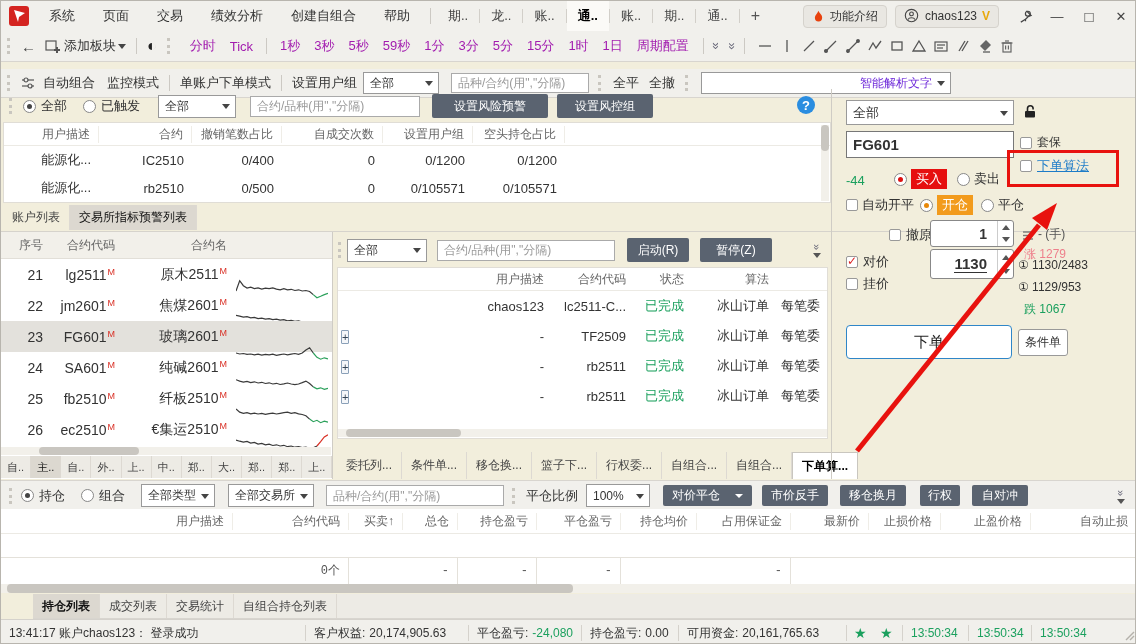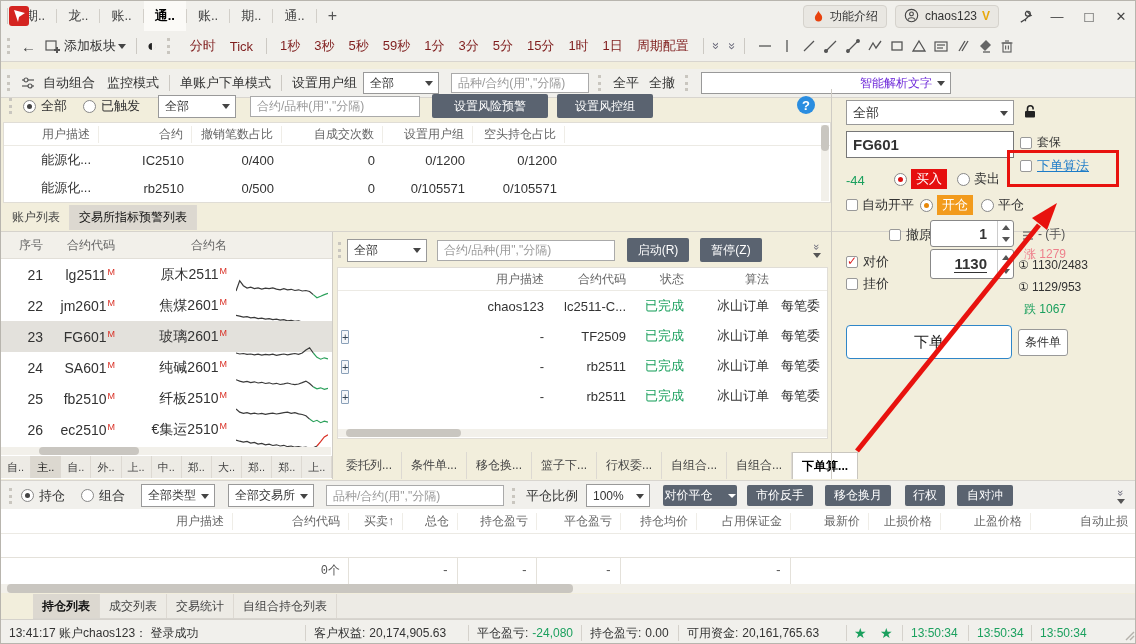--- a/index.html
+++ b/index.html
@@ -13,21 +13,21 @@
   .grip{width:3px;height:16px;border-left:3px dotted #c9c6bf;}
   .mi{padding:0 14px;color:#333;}
   .ttab{padding:0 11px;color:#444;height:100%;display:flex;align-items:center;}
   .ttab.active{font-weight:bold;color:#000;background:#fbfaf7;}
   .tsep{width:1px;height:14px;background:#d2cfc9;}
   .pill{background:#e9e7e2;border:1px solid #d5d2cc;border-radius:4px;height:21px;
         display:flex;align-items:center;padding:0 8px;font-size:12px;gap:5px;}
   .winbtn{width:32px;height:29px;display:flex;align-items:center;justify-content:center;
           color:#444;font-size:13px;}
   .icon16{width:16px;height:16px;display:inline-block;}
-  .period{padding:0 7px;color:#7f1d1d;}
+  .period{padding:0 7px;color:#a21caf;}
   .ddl{background:#fff;border:1px solid #999;display:flex;align-items:center;
        font-size:12px;padding:0 18px 0 6px;position:relative;box-sizing:border-box;color:#333;}
   .ddl .caret{position:absolute;right:5px;top:50%;margin-top:-2px;width:0;height:0;
        border-left:4px solid transparent;border-right:4px solid transparent;border-top:5px solid #444;}
   .inpt{background:#fff;border:1px solid #aaa;font-size:12px;padding:0 6px;color:#333;
         box-sizing:border-box;outline:none;font-family:inherit;}
   .inpt::placeholder{color:#999;}
   .dkbtn{background:#5a6370;color:#fff;font-size:12px;display:flex;align-items:center;
          justify-content:center;border-radius:2px;white-space:nowrap;}
   .radio{width:13px;height:13px;border:1px solid #888;border-radius:50%;background:#fff;
@@ -70,20 +70,28 @@
 <body>
 
 <div id="app">
 
   <div class="bar flex abs" style="left:0;top:0;width:1136px;height:30px;">
     <span class="abs" style="left:8px;top:5px;width:20px;height:20px;background:#d42420;border-radius:3px;">
       <svg viewBox="0 0 20 20" width="20" height="20">
           <polygon points="5,4 16,7 10,11 9,16 7,10" fill="#fff"></polygon>
         </svg>
     </span>
+    <div id="menus" class="flex" style="margin-left:34px;height:100%;">
+        <span class="mi">系统</span>
+        <span class="mi">页面</span>
+        <span class="mi">交易</span>
+        <span class="mi">绩效分析</span>
+        <span class="mi">创建自组合</span>
+        <span class="mi">帮助</span>
+      </div>
     <span class="vsep" style="margin:0 6px;"></span>
     <div id="ttabs" class="flex" style="height:100%;">
         <span class="flex" style="height: 100%;">
           <span class="ttab">期..</span>
           <span class="tsep"></span>
         </span>
         <span class="flex" style="height: 100%;">
           <span class="ttab">龙..</span>
           <span class="tsep"></span>
         </span>
@@ -408,21 +416,21 @@
 
   <div class="abs" style="left:333px;top:231px;width:497px;height:247px;">
     <div class="flex" style="position:absolute;left:0;top:5px;width:497px;height:26px;">
       <span class="grip" style="margin-left:4px;"></span>
       <span class="ddl" style="width:80px;height:23px;margin-left:3px;">
           <span>全部</span>
           <span class="caret"></span>
         </span>
       <input class="inpt" style="width: 178px; height: 21px; margin-left: 10px;" placeholder="合约/品种(用&quot;,&quot;分隔)">
       <div class="dkbtn" style="width:62px;height:24px;margin-left:12px;">启动(R)</div>
-      <div class="dkbtn" style="width:62px;height:24px;margin-left:11px;">暂停(Z)</div>
+      <div class="dkbtn" style="width:72px;height:24px;margin-left:11px;">暂停(Z)</div>
       <span style="flex:1;"></span>
       <span style="display:flex;flex-direction:column;align-items:center;margin-right:10px;">
         <span class="chevrot" style="font-size:11px;">»</span>
         <span class="tri-dn" style="margin-top:1px;"></span>
       </span>
     </div>
     <div class="abs" style="left:3px;top:35px;width:491px;height:172px;background:#fff;border:1px solid #e0ddd6;box-sizing:border-box;">
       <div class="thead" style="display:grid;grid-template-columns:20px 194px 82px 58px 85px 1fr;height:22px;align-items:center;border-bottom:1px solid #eceae4;">
         <span></span>
         <span class="cr">用户描述</span>
@@ -585,21 +593,21 @@
         <span>全部交易所</span>
         <span class="caret"></span>
       </span>
     <input class="inpt" style="width: 178px; height: 21px; margin-left: 12px;" placeholder="品种/合约(用&quot;,&quot;分隔)">
     <span class="grip" style="margin:0 8px;"></span>
     <span>平仓比例</span>
     <span class="ddl" style="width:64px;height:23px;margin-left:8px;">
         <span>100%</span>
         <span class="caret"></span>
       </span>
-    <div class="dkbtn" style="width:74px;height:21px;margin-left:13px;gap:15px;">
+    <div class="dkbtn" style="width:89px;height:21px;margin-left:13px;gap:15px;">
         <span>对价平仓</span>
         <span style="width:0;height:0;border-left:4px solid transparent;border-right:4px solid transparent;border-top:4px solid #fff;"></span>
       </div>
     <div class="dkbtn" style="width:66px;height:21px;margin-left:10px;">市价反手</div>
     <div class="dkbtn" style="width:66px;height:21px;margin-left:12px;">移仓换月</div>
     <div class="dkbtn" style="width:40px;height:21px;margin-left:14px;">行权</div>
     <div class="dkbtn" style="width:56px;height:21px;margin-left:12px;">自对冲</div>
     <span style="flex:1;"></span>
     <span style="display:flex;flex-direction:column;align-items:center;margin-right:12px;">
       <span class="chevrot" style="font-size:11px;">»</span>

